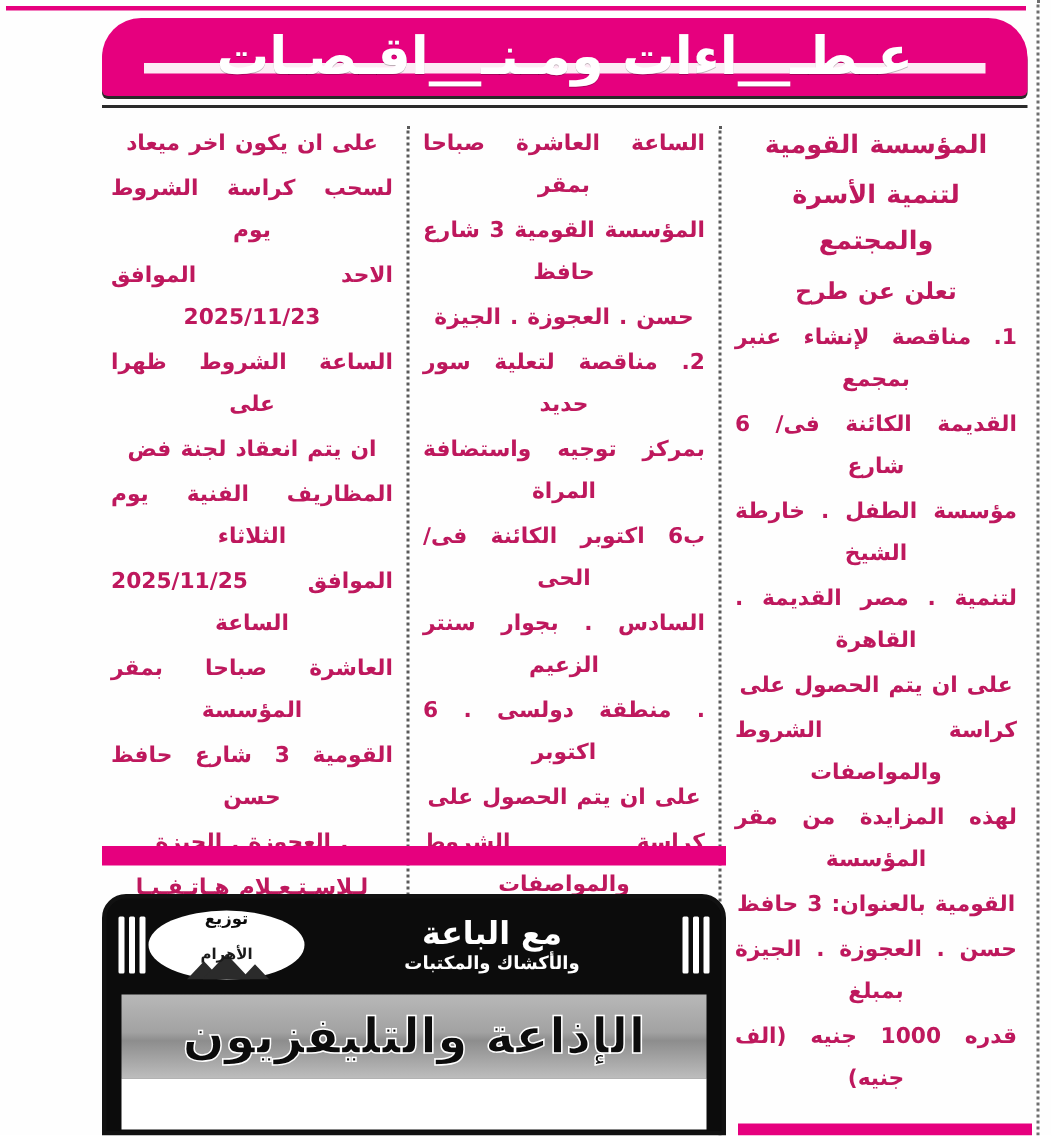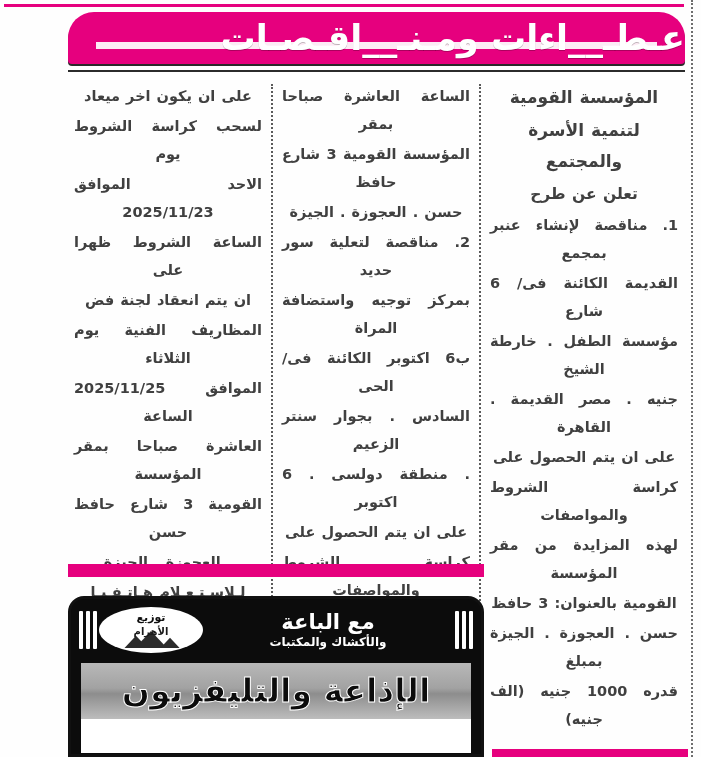--- a/index.html
+++ b/index.html
@@ -54,20 +54,21 @@
     border-radius: 26px 26px 4px 4px;
     box-shadow: 0 2px 0 0 #2a2a2a;
     display: flex;
     align-items: center;
     justify-content: center;
     overflow: hidden;
   }
   .banner-inner {
     position: relative;
     width: 100%;
+    text-align: center;
   }
   .banner-title {
     display: inline-block;
     color: #ffffff;
     font-size: 35px;
     font-weight: 700;
     letter-spacing: 1px;
     line-height: 44px;
     white-space: nowrap;
     text-shadow: 0 1px 0 rgba(0,0,0,.25);
@@ -123,21 +124,21 @@
   }
 
   .col p {
     margin: 0 0 2px 0;
     font-size: 14.5px;
     line-height: 28px;
     font-weight: 700;
     text-align: justify;
     text-align-last: center;
     word-spacing: 1px;
-    color: #404040;
+    color: #be185d;
   }
   .col p.centered { text-align: center; text-align-last: center; }
   .col p.head {
     font-size: 17px;
     line-height: 31px;
     text-align: center;
     text-align-last: center;
   }
   .col p.sub {
     font-size: 15.5px;
@@ -215,20 +216,21 @@
     justify-content: center;
     flex: 0 0 auto;
   }
   #ad-oval-today {
     width: 96px; height: 46px;
     font-size: 23px; font-weight: 700; line-height: 46px;
   }
   #ad-oval-dist {
     width: 104px; height: 46px;
     gap: 0;
+    justify-content: space-between;
   }
   #ad-dist-label { font-size: 11px; font-weight: 700; line-height: 12px; letter-spacing: 1px; }
   .ahram-logo {
     width: 62px; height: 24px;
     position: relative; overflow: hidden;
   }
   .ahram-logo .pyr {
     position: absolute; bottom: 0;
     width: 0; height: 0;
     border-left: 16px solid transparent;
@@ -290,21 +292,21 @@
 
   <div class="columns">
 
     <div class="col">
       <p class="head">المؤسسة القومية</p>
       <p class="head">لتنمية الأسرة والمجتمع</p>
       <p class="sub">تعلن عن طرح</p>
       <p>1. مناقصة لإنشاء عنبر بمجمع</p>
       <p>القديمة الكائنة فى/ 6 شارع</p>
       <p>مؤسسة الطفل . خارطة الشيخ</p>
-      <p>جنيه . مصر القديمة . القاهرة</p>
+      <p>لتنمية . مصر القديمة . القاهرة</p>
       <p class="spaced">على ان يتم الحصول على</p>
       <p class="spaced">كراسة الشروط والمواصفات</p>
       <p>لهذه المزايدة من مقر المؤسسة</p>
       <p class="spaced">القومية بالعنوان: 3 حافظ</p>
       <p>حسن . العجوزة . الجيزة بمبلغ</p>
       <p>قدره 1000 جنيه (الف جنيه)</p>
 
     </div>
 
     <div class="col">

